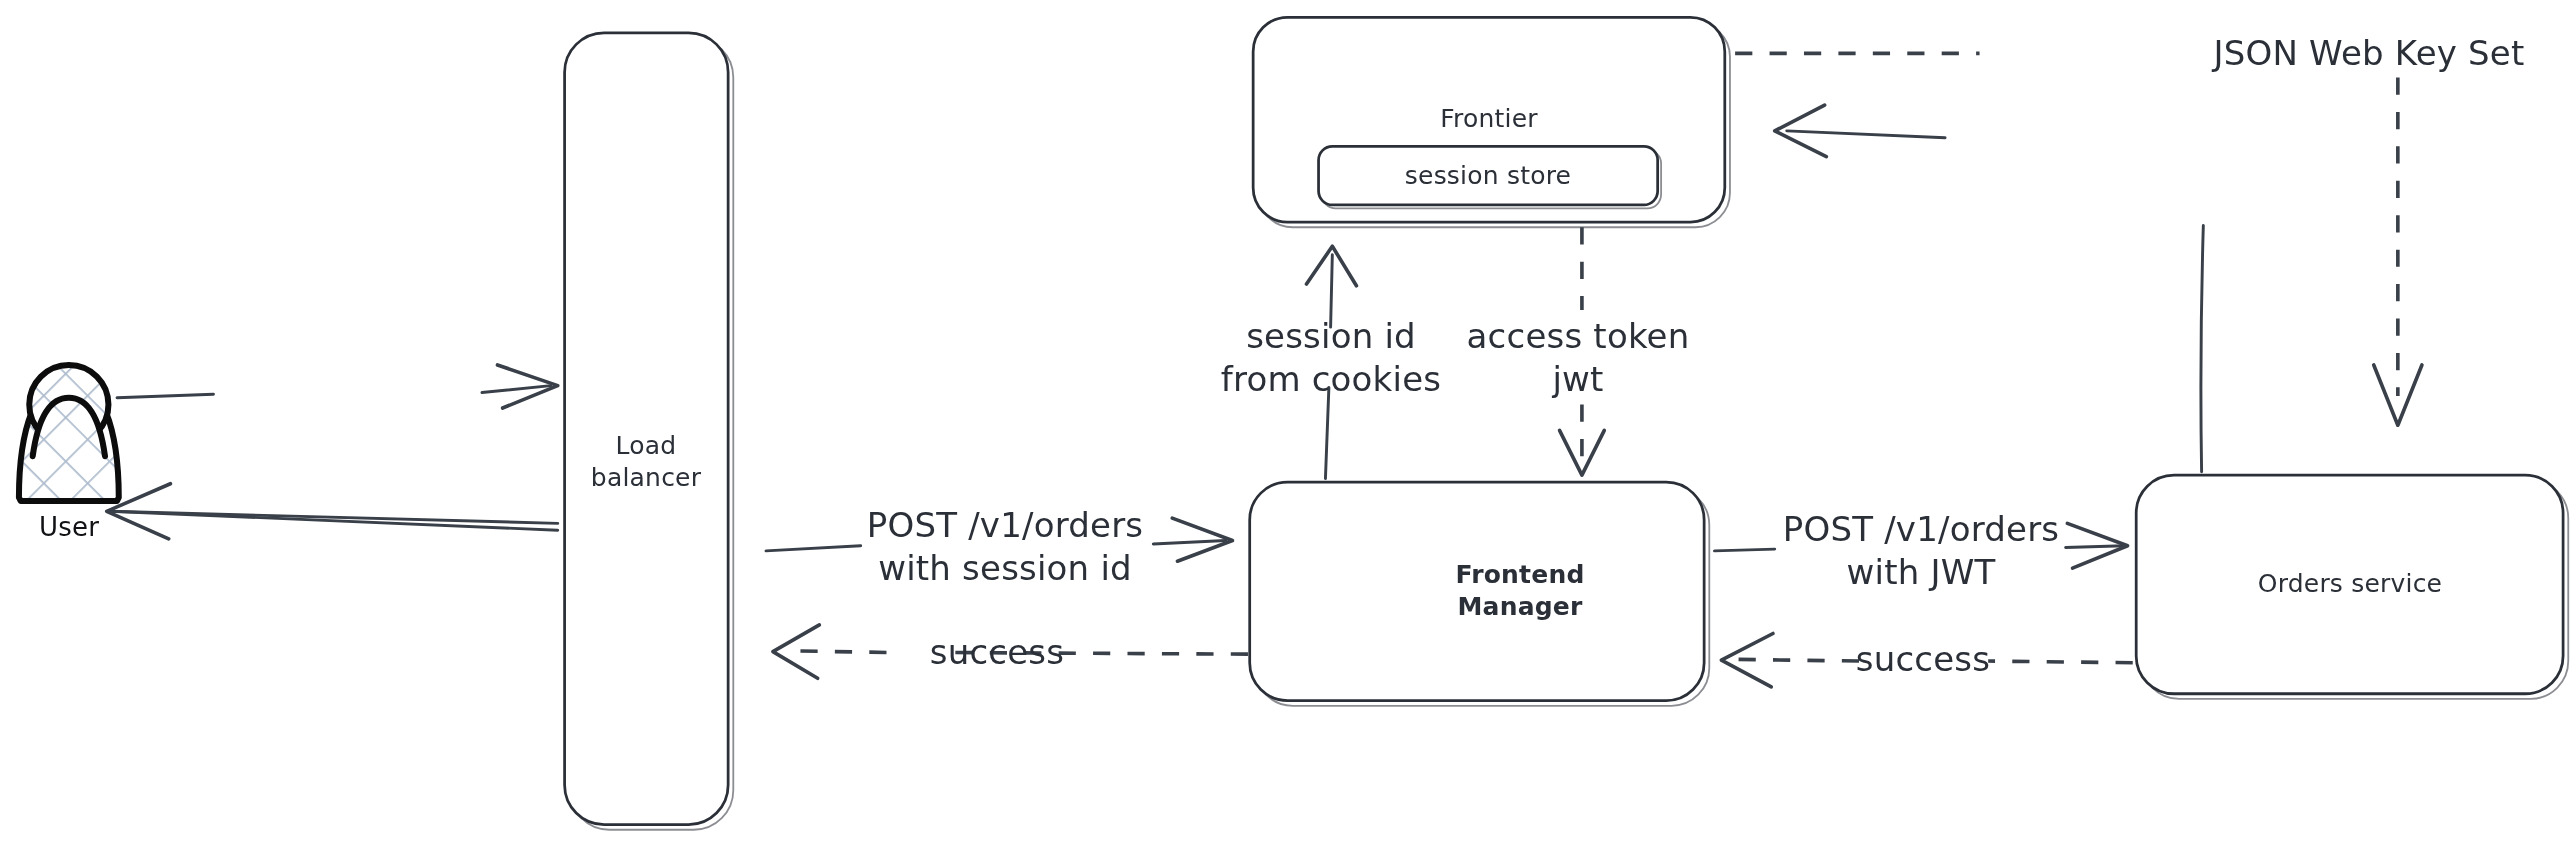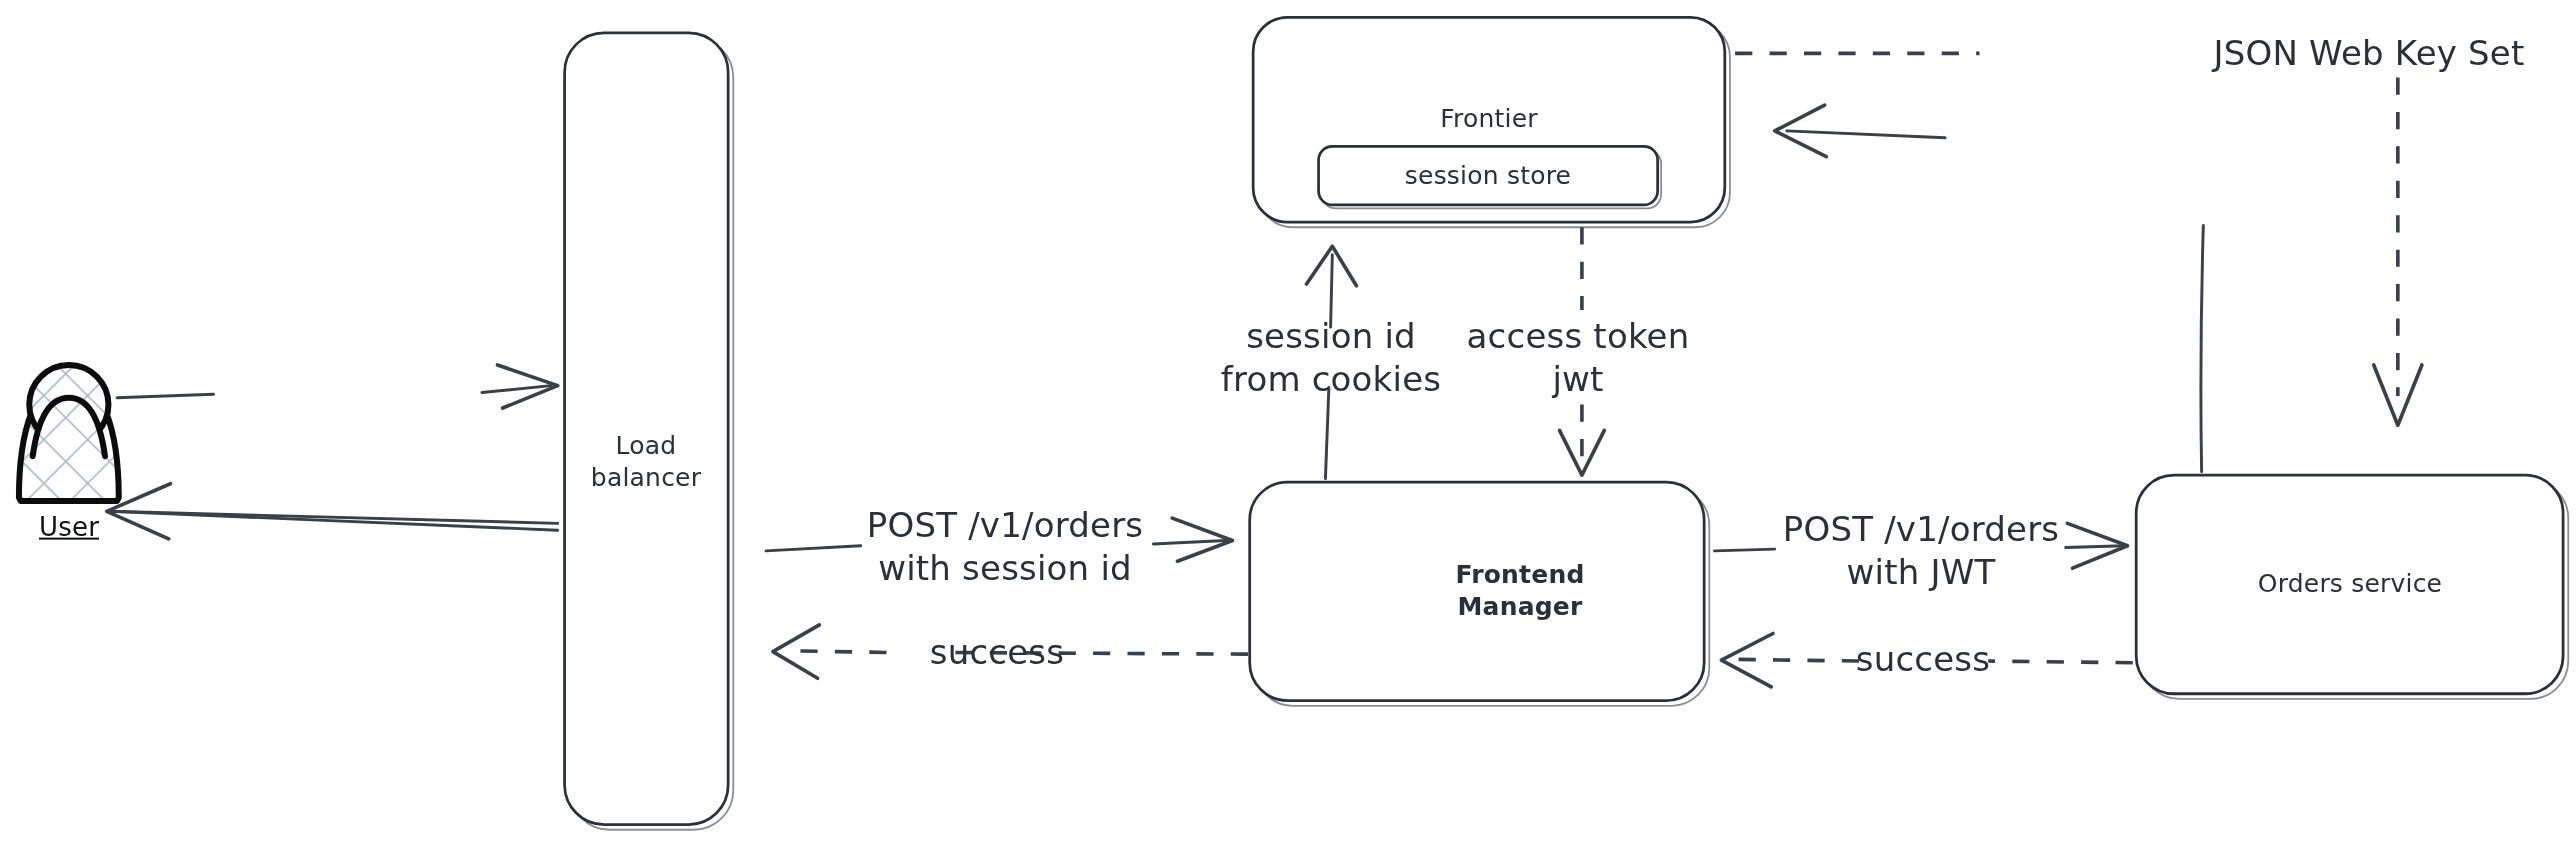--- a/index.html
+++ b/index.html
@@ -90,21 +90,20 @@
   .edge-label {
     font-size: 34px;
     text-align: center;
     transform: translate(-50%, -50%);
   }
   .actor-label {
     font-size: 26px;
     text-align: center;
     transform: translate(-50%, -50%);
     color: #111215;
-    text-decoration: underline;
   }
 </style>
 </head>
 <body>
 
 <div id="diagram-root">
 
   <svg id="diagram-canvas" viewBox="0 0 2993 984" xmlns="http://www.w3.org/2000/svg">
     <defs>
       <pattern id="hatch-pattern" width="36" height="36" patternUnits="userSpaceOnUse" patternTransform="rotate(45)">

